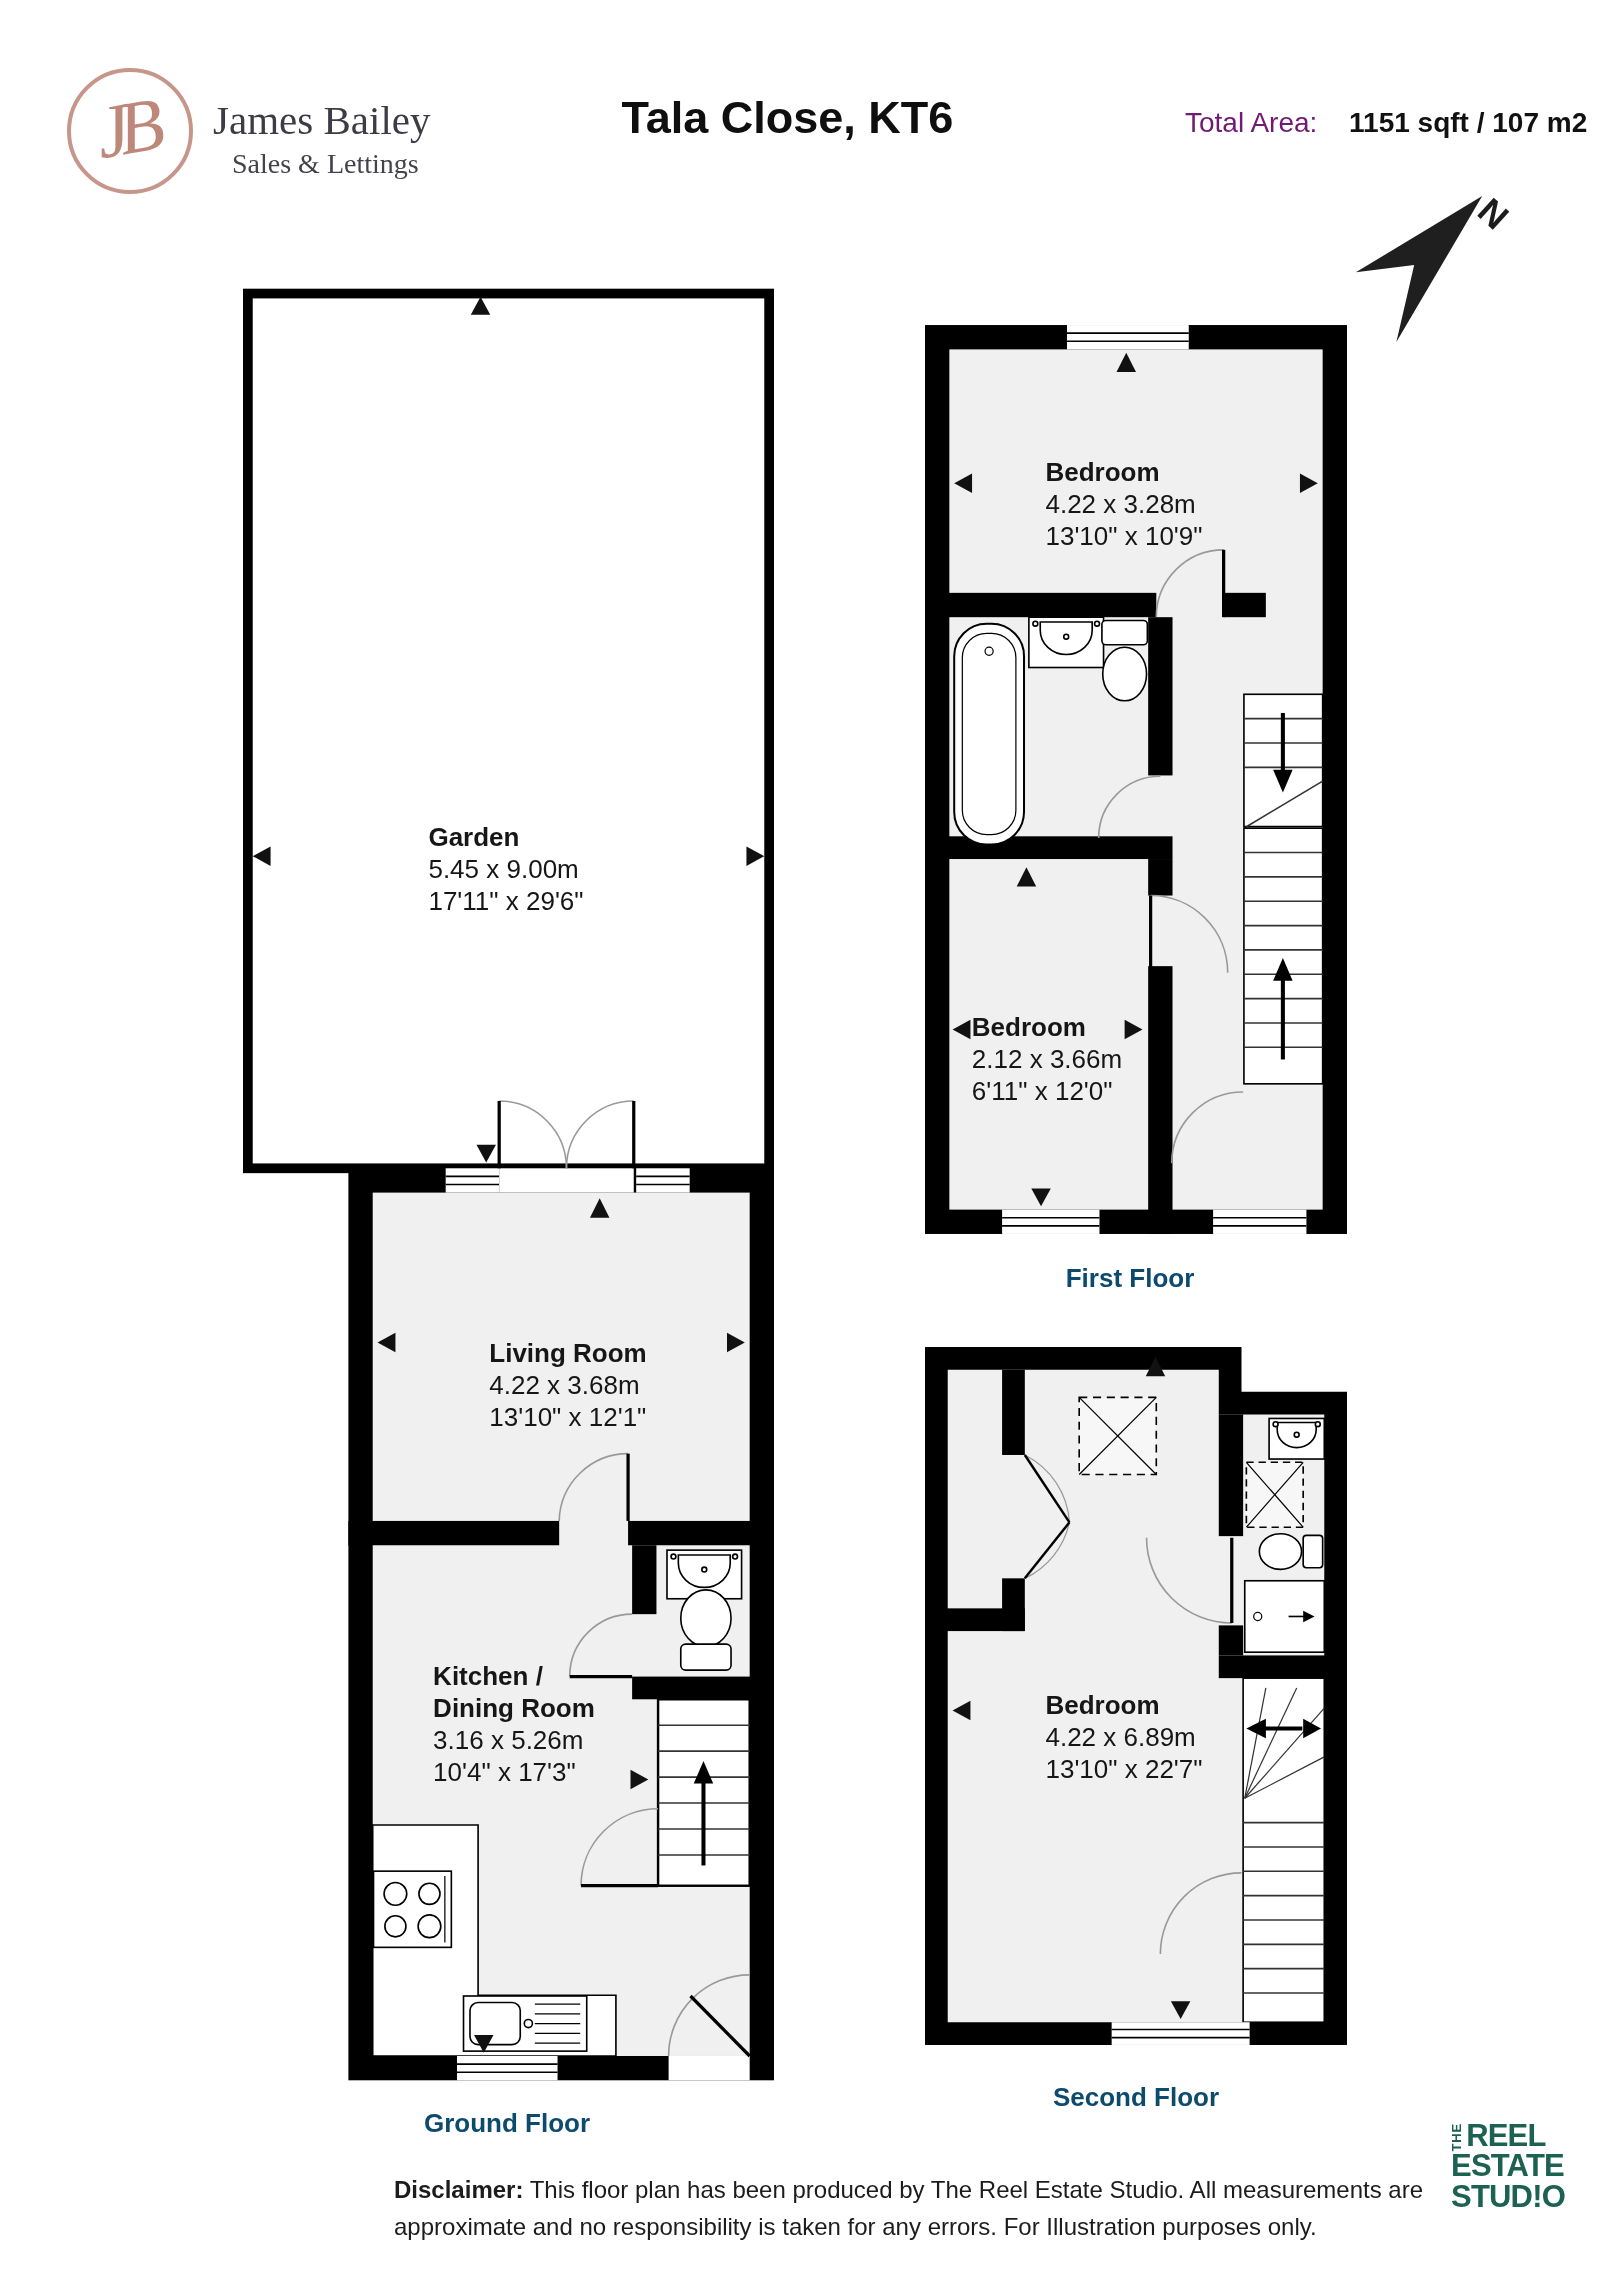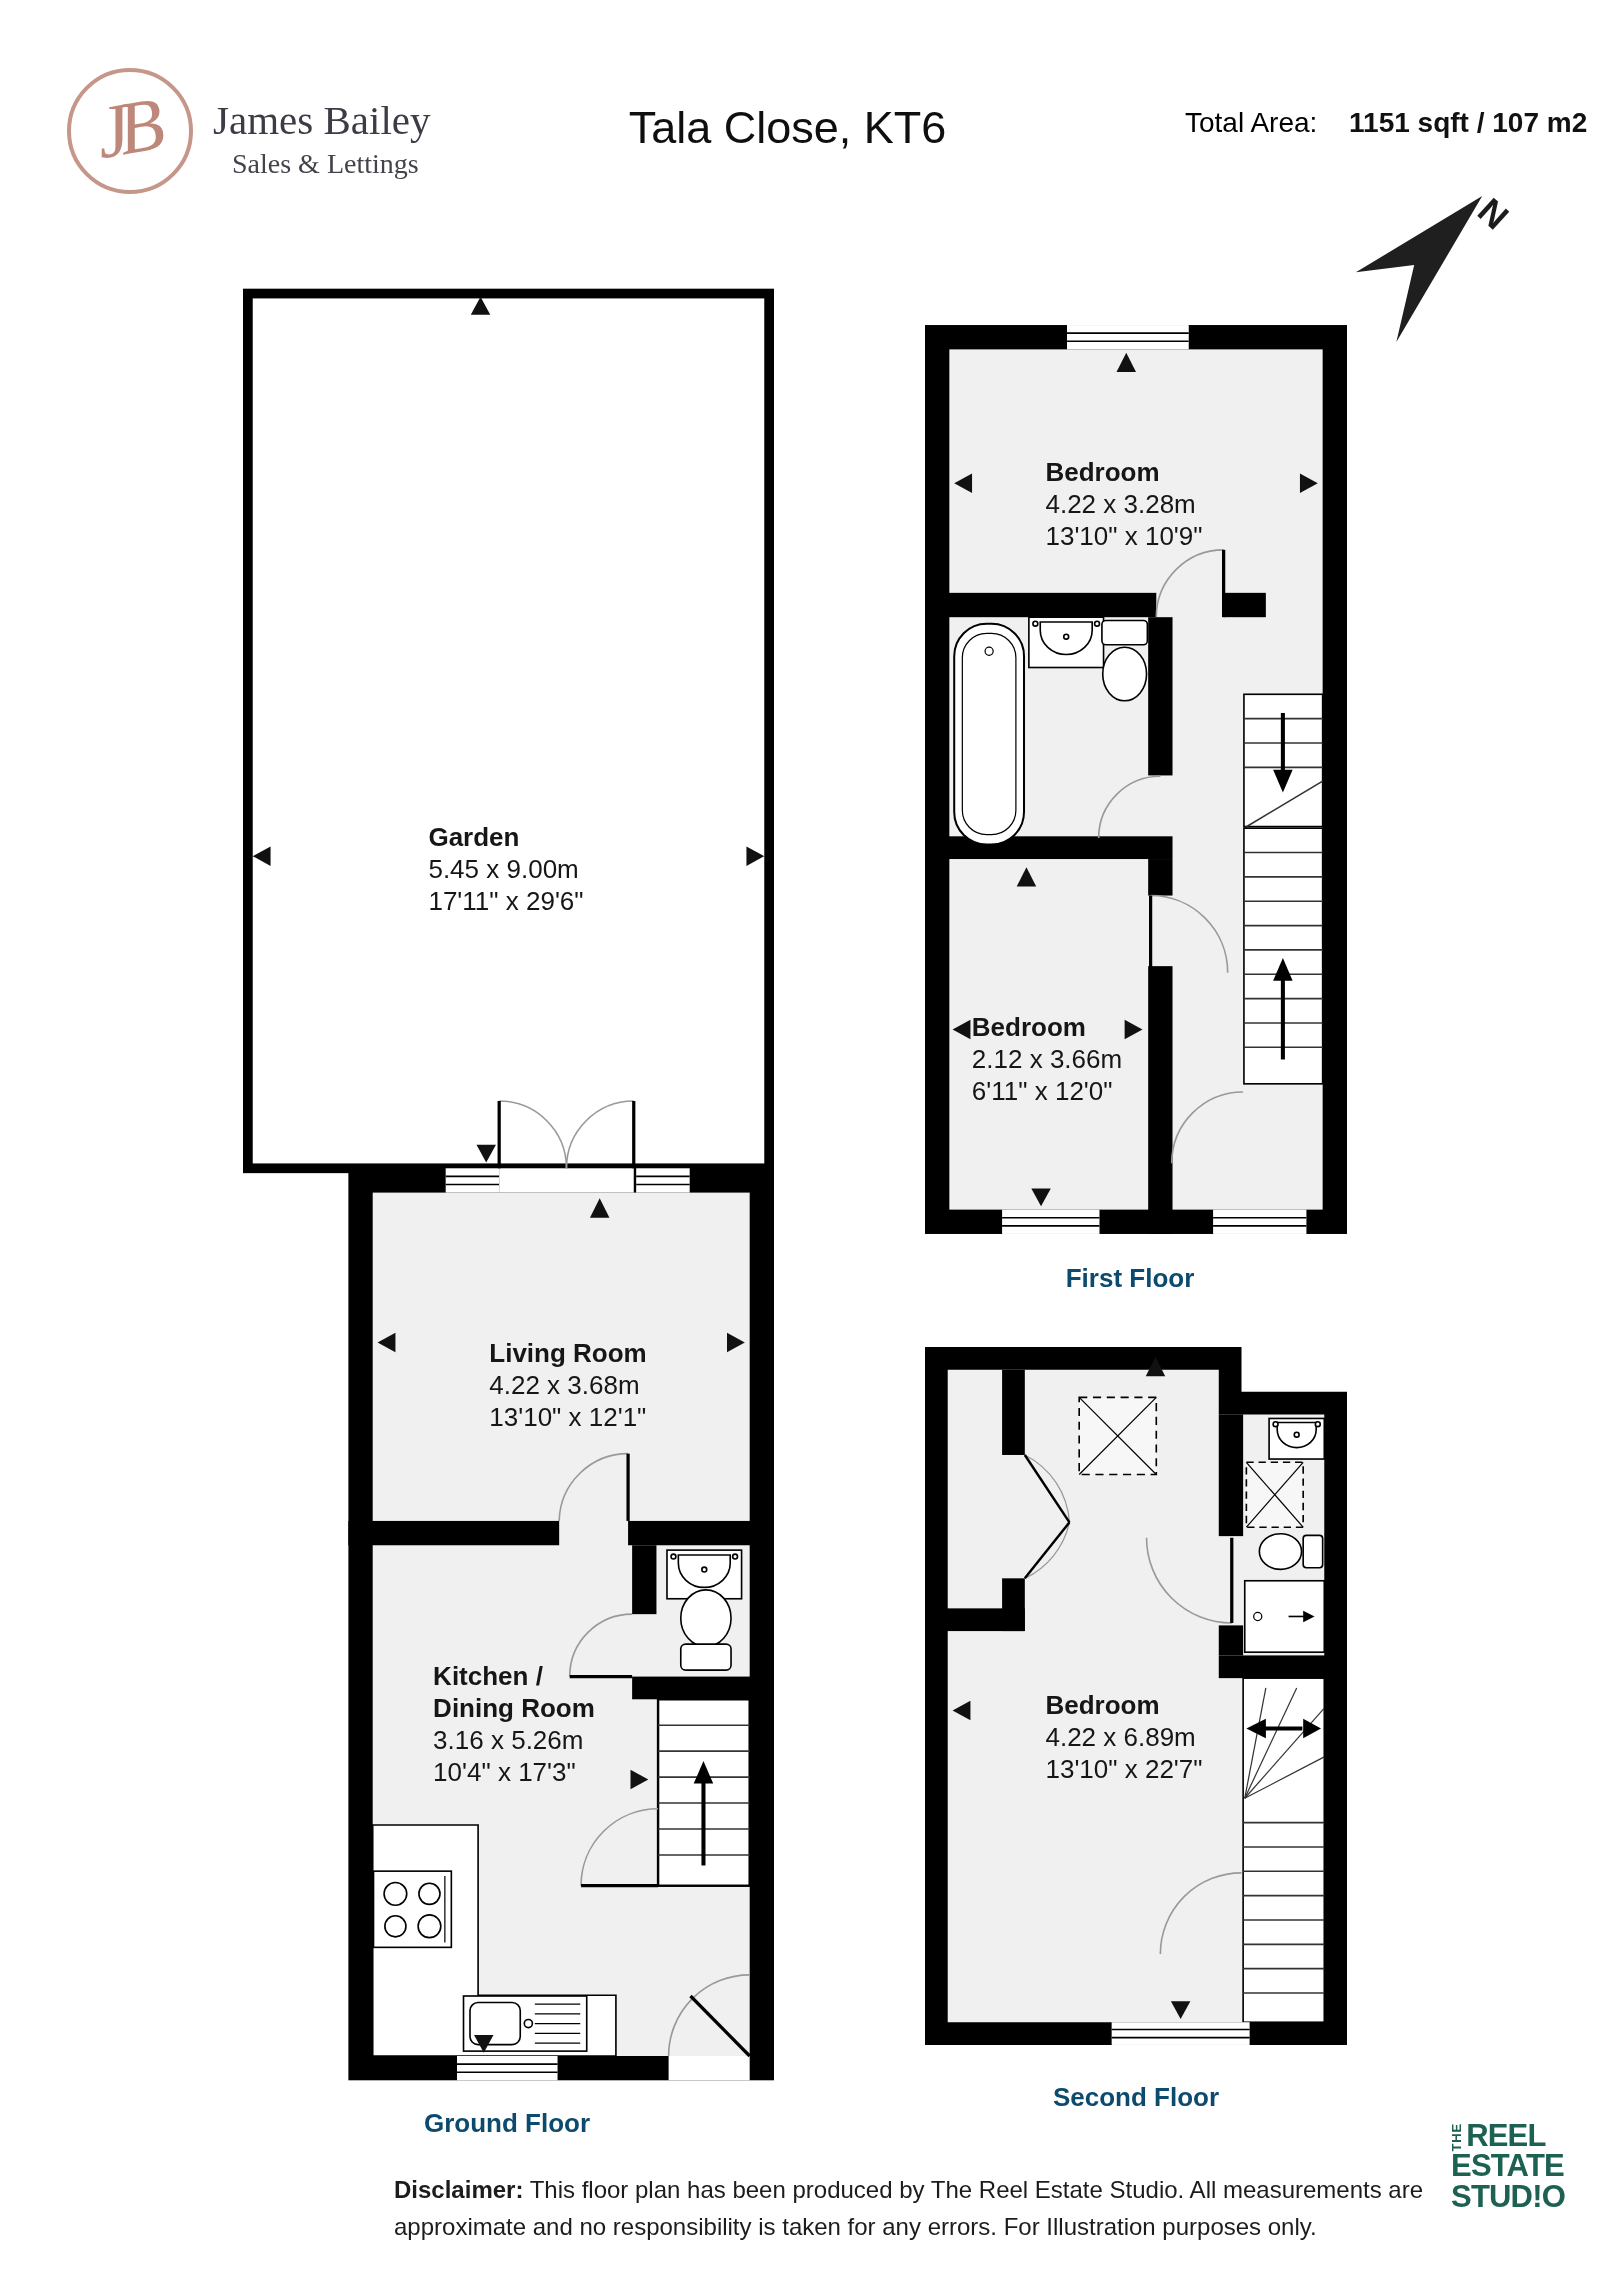--- a/index.html
+++ b/index.html
@@ -8,24 +8,24 @@
   .abs{position:absolute;}
   
   .jb-logo{position:absolute;left:67px;top:68px;width:118px;height:118px;border:4.9px solid #c6968a;
            border-radius:50%;display:flex;align-items:center;justify-content:center;background:#fff;}
   .jb-script{font-family:"Liberation Serif",serif;font-style:italic;font-size:75px;color:#bd8779;
              transform:rotate(-10deg);letter-spacing:-11.4px;padding-right:11.4px;margin-top:-6.5px;}
   .brand-name{position:absolute;left:213px;top:96px;font-family:"Liberation Serif",serif;
               font-size:41px;color:#3d3c46;}
   .brand-tagline{position:absolute;left:232px;top:148px;font-family:"Liberation Serif",serif;
                  font-size:28px;color:#44434c;}
-  .page-title{position:absolute;left:544px;top:102px;width:487px;text-align:center;
-              font-size:45px;font-weight:normal;color:#0f0f0f;}
+  .page-title{position:absolute;left:544px;top:92px;width:487px;text-align:center;
+              font-size:45px;font-weight:bold;color:#0f0f0f;}
   .total-area{position:absolute;left:1185px;top:107px;width:373px;font-size:28px;white-space:nowrap;}
-  .total-area .lbl{color:#000000;}
+  .total-area .lbl{color:#701a75;}
   .total-area .val{color:#111;font-weight:bold;margin-left:24px;}
   
   .plan{position:absolute;}
   
   .room-label{position:absolute;transform:translateX(-50%);text-align:left;
               font-size:26px;line-height:32px;color:#161616;white-space:nowrap;}
   .room-name{font-weight:bold;}
   .floor-label{position:absolute;transform:translateX(-50%);font-size:26px;font-weight:bold;
                color:#0c4a6e;white-space:nowrap;}
   

